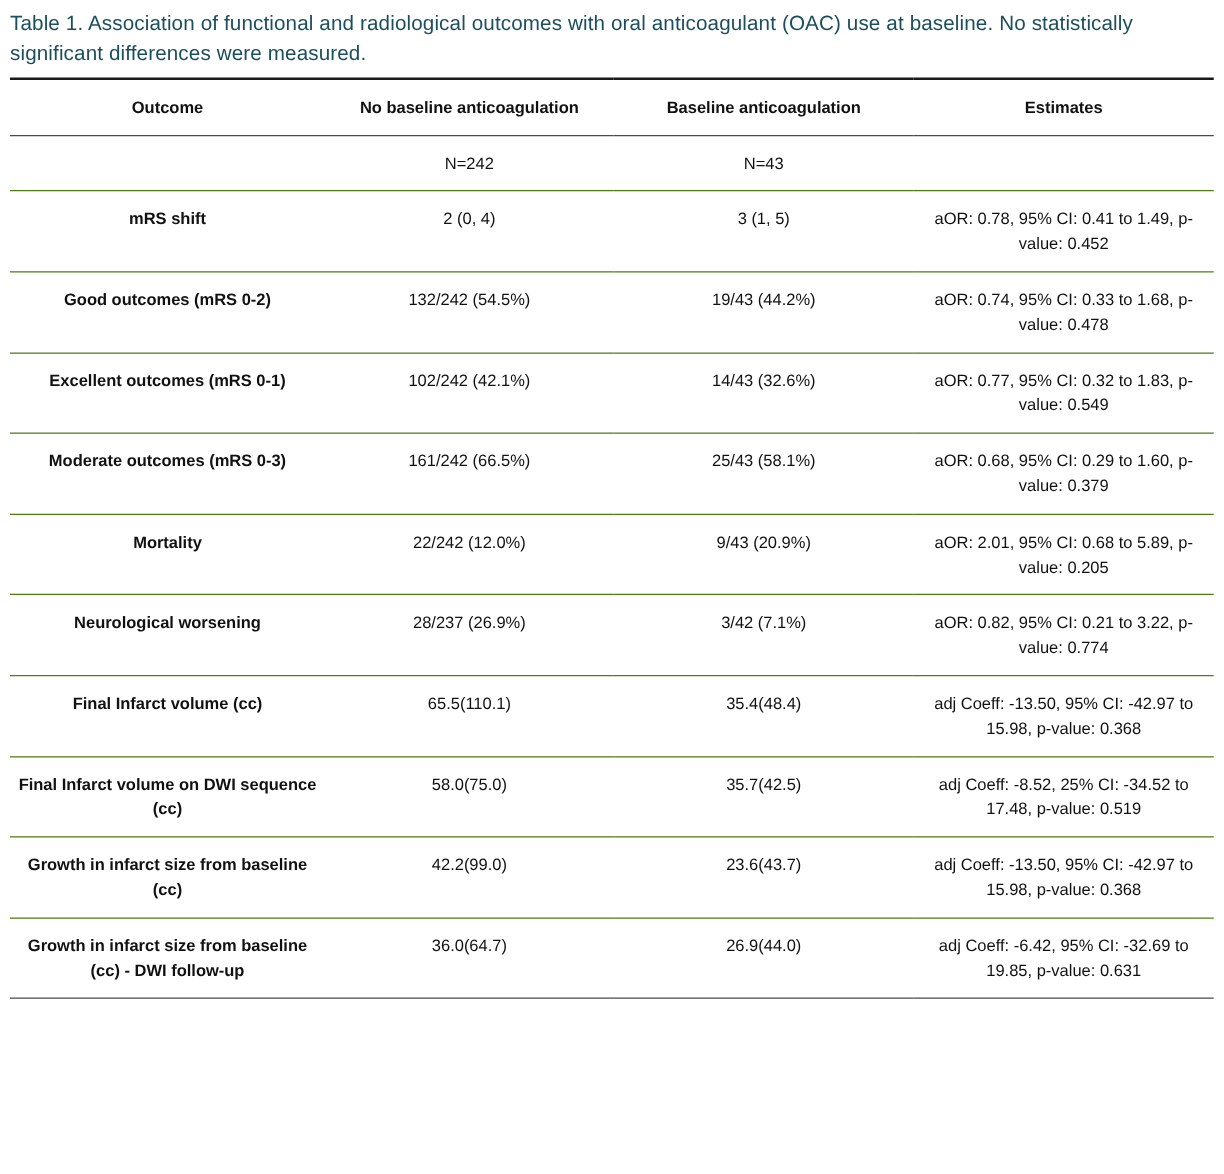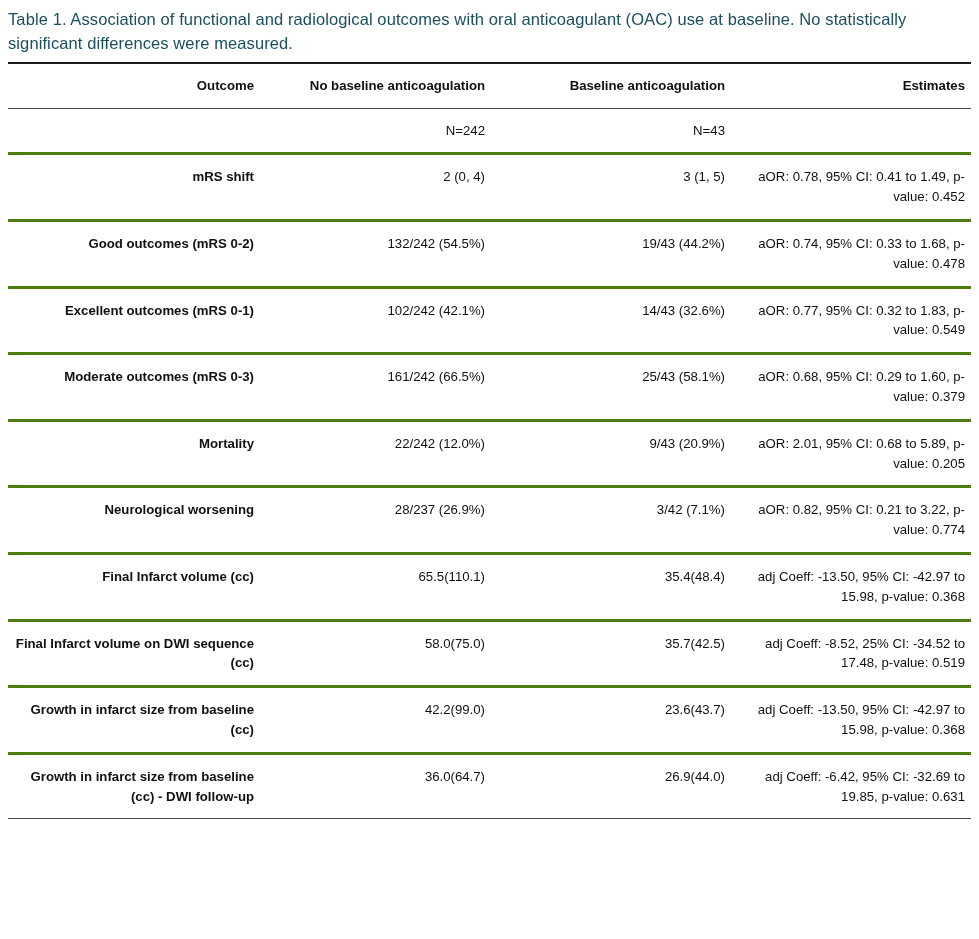--- a/index.html
+++ b/index.html
@@ -27,32 +27,32 @@
     margin: 0 0 6px 0;
     letter-spacing: 0.1px;
   }
   table.tbl {
     border-collapse: collapse;
     width: 963px;
     table-layout: fixed;
   }
   table.tbl td, table.tbl th {
     vertical-align: top;
-    text-align: right;
+    text-align: center;
     padding: 12px 6px 12px 6px;
     font-size: 13.2px;
     line-height: 1.5;
   }
   col.c1 { width: 252px; }
   col.c2 { width: 231px; }
   col.c3 { width: 240px; }
   col.c4 { width: 240px; }
 
   .row-top td { border-top: 2px solid #1a1a1a; }
-  .row-line td { border-top: 3px solid #4d7c0f; }
+  .row-line td { border-top: 1px solid #4d7c0f; }
   .bottom-rule td { border-top: 1px solid #4a4a4a; height: 20px; padding: 0; }
 
   .hdr td {
     font-weight: bold;
     font-size: 13.4px;
     padding-top: 12px;
     padding-bottom: 22px;
   }
   .outcome {
     font-weight: bold;

